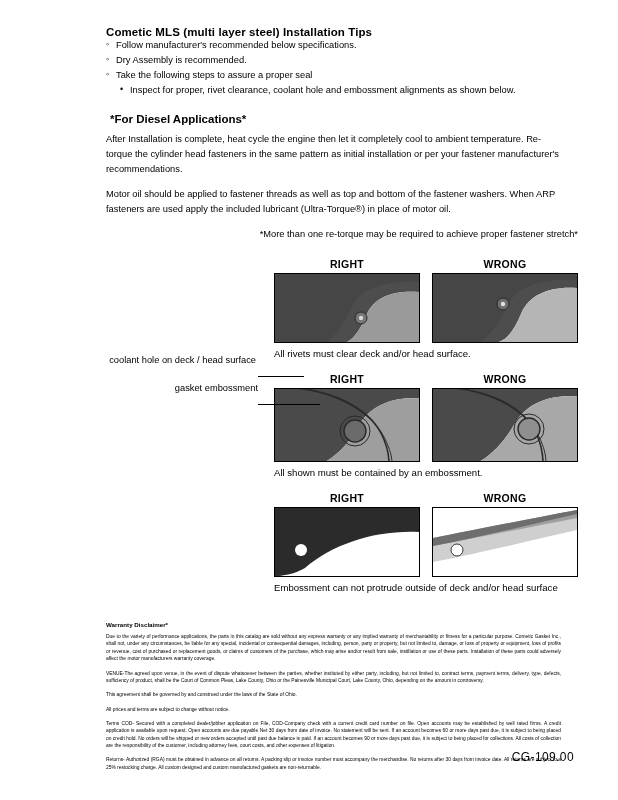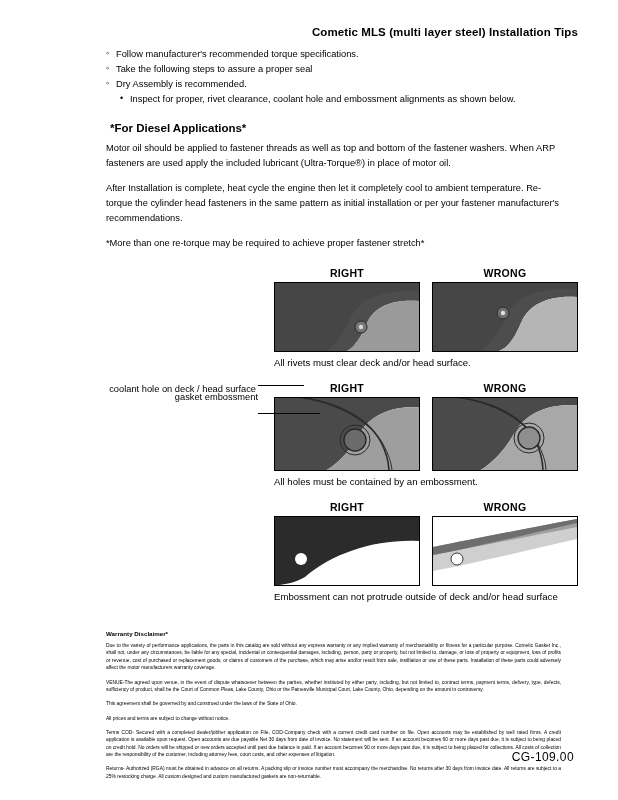--- a/index.html
+++ b/index.html
@@ -18,23 +18,22 @@
   .page {
     position: relative;
     width: 618px;
     height: 800px;
     box-sizing: border-box;
     padding: 26px 40px 0 40px;
   }
   h1.title {
     font-size: 11.5px;
     font-weight: bold;
-    margin: 0 0 9px 66px;
+    margin: 0 0 0 66px;
     letter-spacing: 0.1px;
-    text-align: right;
   }
   .bullets {
     margin: 0 0 0 66px;
     padding: 0;
     list-style: none;
     font-size: 9.3px;
     line-height: 1.62;
   }
   .bullets > li {
     position: relative;
@@ -73,20 +72,21 @@
   p.body {
     margin: 0 0 10px 66px;
     font-size: 9.3px;
     line-height: 1.62;
     max-width: 460px;
   }
   p.note {
     margin: 0 0 0 66px;
     font-size: 9.3px;
     line-height: 1.6;
+    text-align: right;
   }
 
   
   .figures {
     position: relative;
     margin-top: 16px;
     margin-left: 66px;
   }
   .figrow {
     display: flex;
@@ -161,31 +161,31 @@
   }
 </style>
 </head>
 <body>
 
 <div class="page">
 
   <h1 class="title">Cometic MLS (multi layer steel) Installation Tips</h1>
 
   <ul class="bullets">
-    <li>Follow manufacturer's recommended torque specifications.</li>
+    <li>Follow manufacturer's recommended below specifications.</li>
+    <li>Dry Assembly is recommended.</li>
     <li>Take the following steps to assure a proper seal</li>
-    <li>Dry Assembly is recommended.</li>
   </ul>
   <ul class="subbullets" style="margin-left:80px;">
     <li>Inspect for proper, rivet clearance, coolant hole and embossment alignments as shown below.</li>
   </ul>
 
   <h2 class="sect">*For Diesel Applications*</h2>
+  <p class="body">After Installation is complete, heat cycle the engine then let it completely cool to ambient temperature. Re-torque the cylinder head fasteners in the same pattern as initial installation or per your fastener manufacturer's recommendations.</p>
   <p class="body">Motor oil should be applied to fastener threads as well as top and bottom of the fastener washers. When ARP fasteners are used apply the included lubricant (Ultra-Torque®) in place of motor oil.</p>
-  <p class="body">After Installation is complete, heat cycle the engine then let it completely cool to ambient temperature. Re-torque the cylinder head fasteners in the same pattern as initial installation or per your fastener manufacturer's recommendations.</p>
   <p class="note">*More than one re-torque may be required to achieve proper fastener stretch*</p>
 
   <div class="figures">
 
     <div class="figrow">
       <div class="figcell">
         <div class="figlabel">RIGHT</div>
         <div class="figbox">
           <svg width="144" height="68" viewBox="0 0 144 68">
             <rect x="0" y="0" width="144" height="68" fill="#ffffff"></rect>
@@ -238,23 +238,23 @@
             <path d="M-4 -4 H148 V8 C118 4 94 14 82 34 C72 52 58 68 40 76 H-4 Z" fill="#4a4a4a"></path>
             <path d="M148 8 C118 4 94 14 82 34 C72 52 58 68 40 76 H148 Z" fill="#a8a8a8"></path>
             <path d="M8 -2 C54 0 88 16 102 42 C108 54 110 64 110 74" fill="none" stroke="#2b2b2b" stroke-width="1.6"></path>
             <path d="M20 -2 C60 4 94 22 106 48 C111 58 113 66 113 74" fill="none" stroke="#2b2b2b" stroke-width="1"></path>
             <circle cx="96" cy="40" r="11" fill="#8f8f8f" stroke="#2a2a2a" stroke-width="1.4"></circle>
             <circle cx="96" cy="40" r="15" fill="none" stroke="#2a2a2a" stroke-width="1"></circle>
           </svg>
         </div>
       </div>
     </div>
-    <div class="caption">All holes must be contained by an embossment.</div>
-
-    <div class="callouts" style="left:-2px; top:116px; width:152px;">
+    <div class="caption">All shown must be contained by an embossment.</div>
+
+    <div class="callouts" style="left:-2px; top:96px; width:152px;">
       <span>coolant hole on deck / head surface</span>
     </div>
     <div class="callout-line" style="left:152px; top:118px; width:46px;"></div>
 
     <div class="callouts" style="left:18px; top:124px; width:134px;">
       <span>gasket embossment</span>
     </div>
     <div class="callout-line" style="left:152px; top:146px; width:62px;"></div>
 
     <div class="figrow" style="margin-top:12px;">

